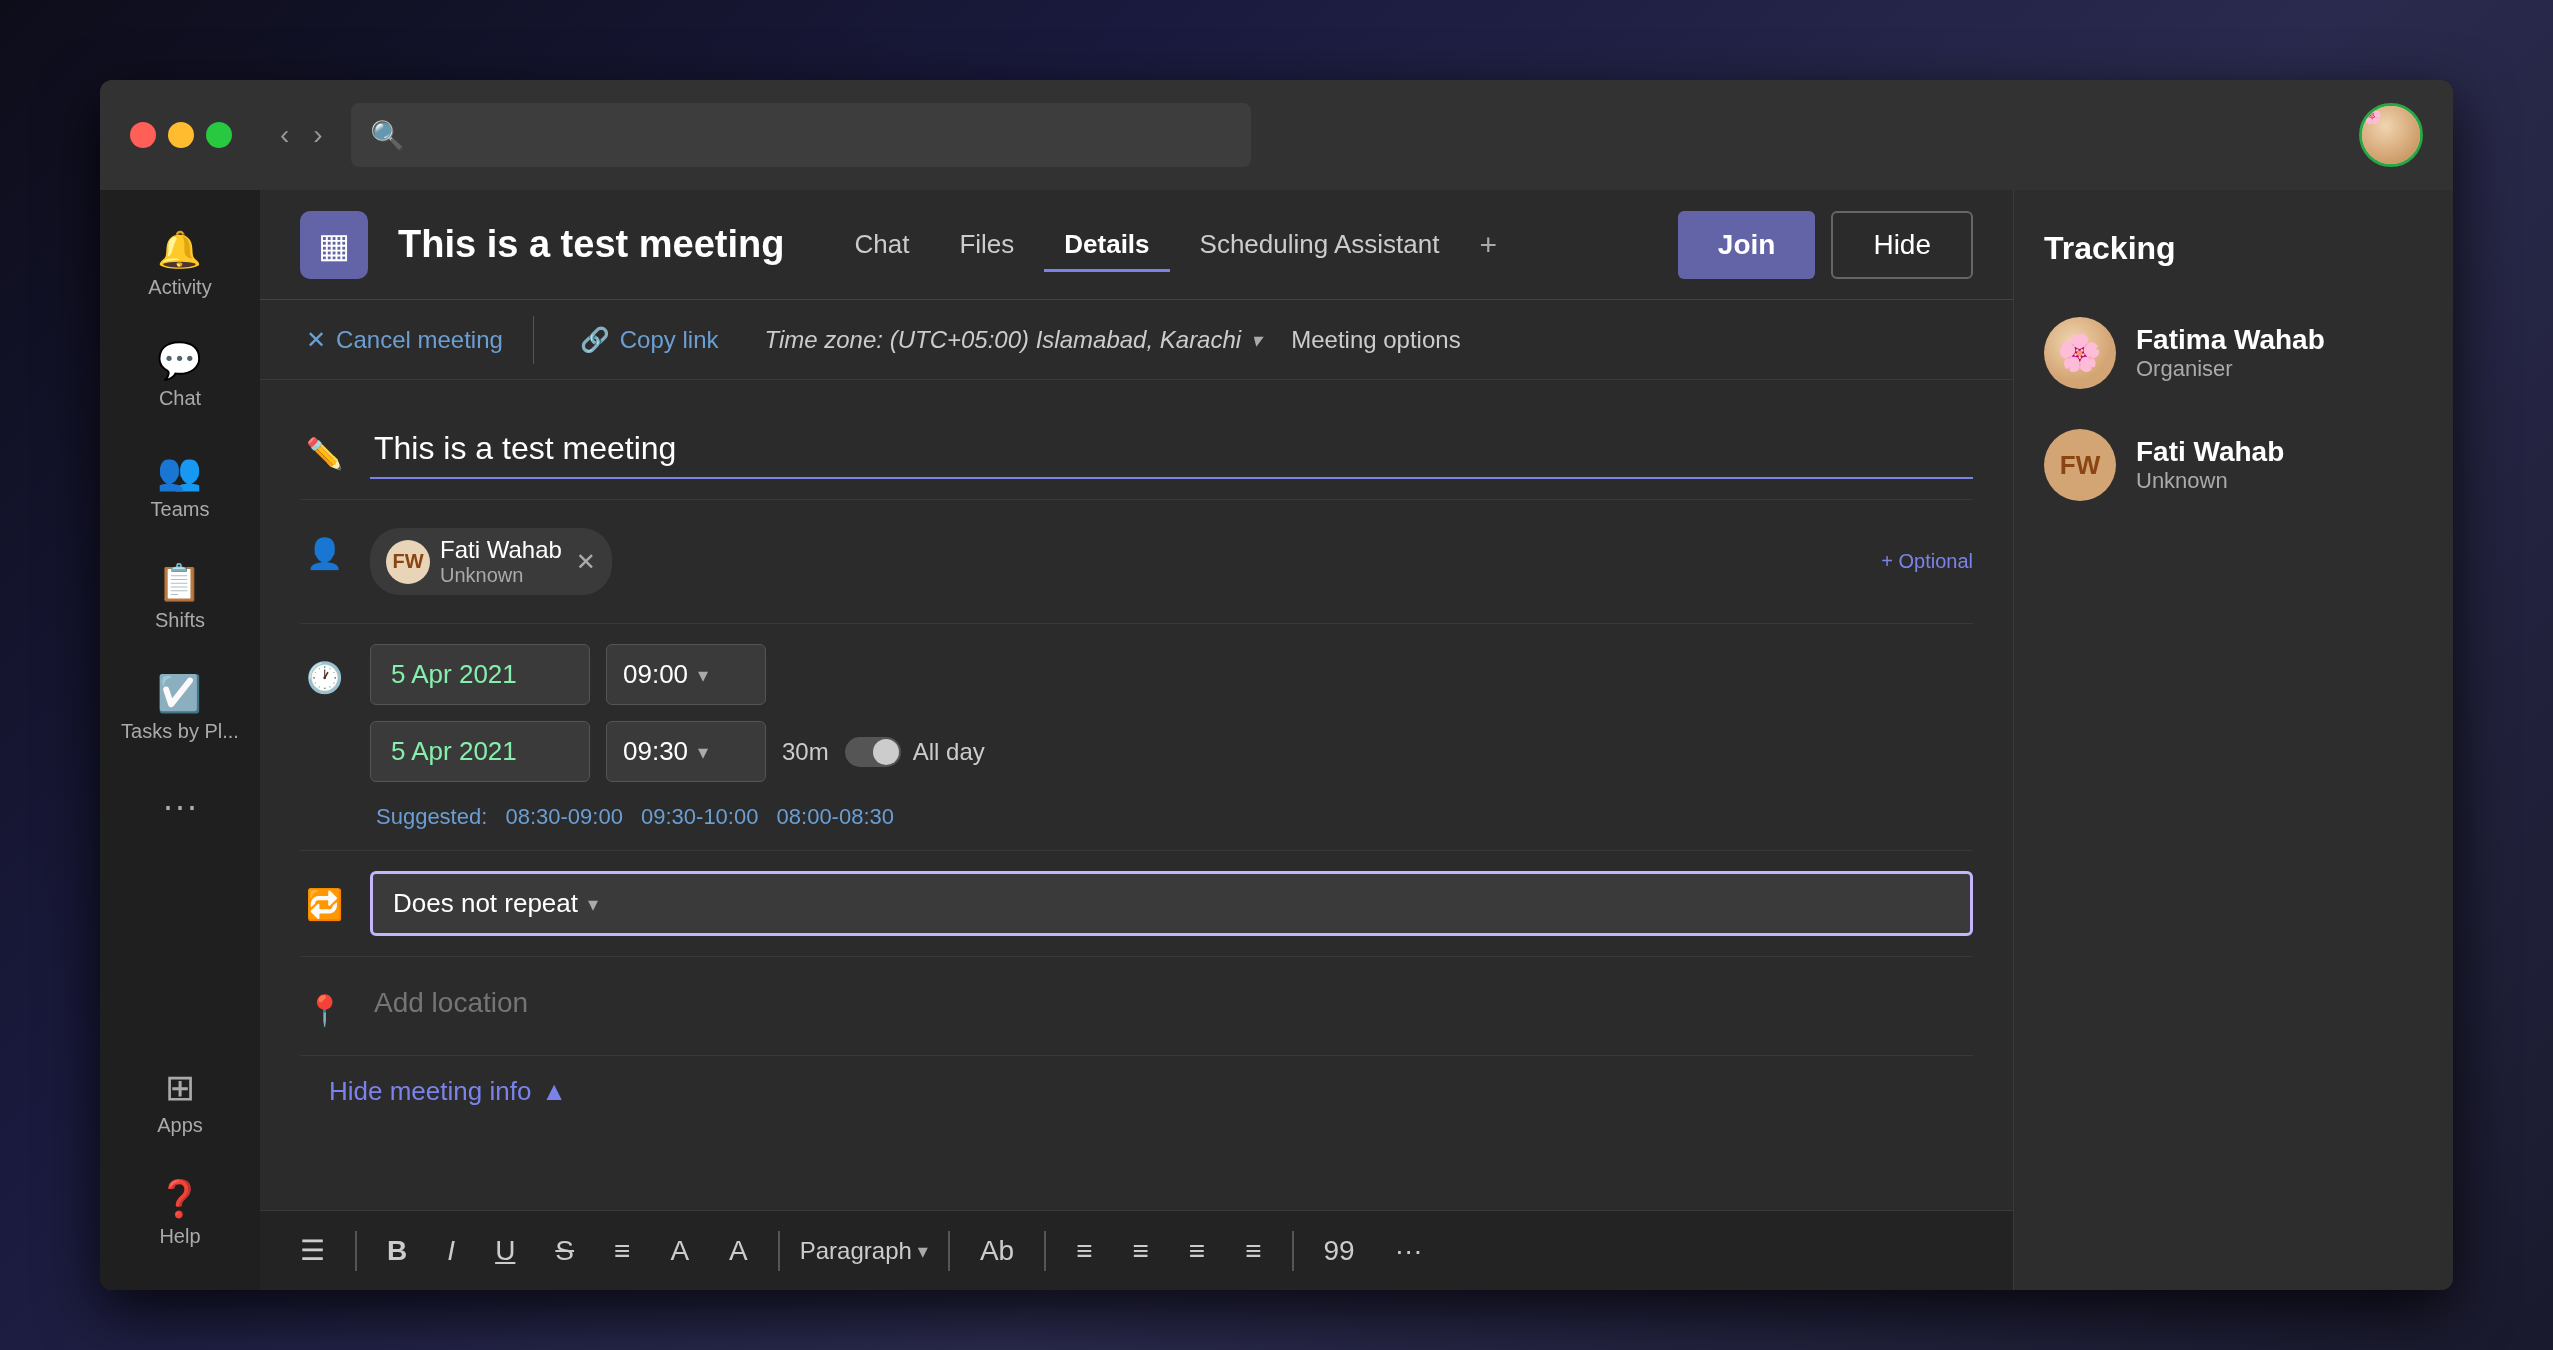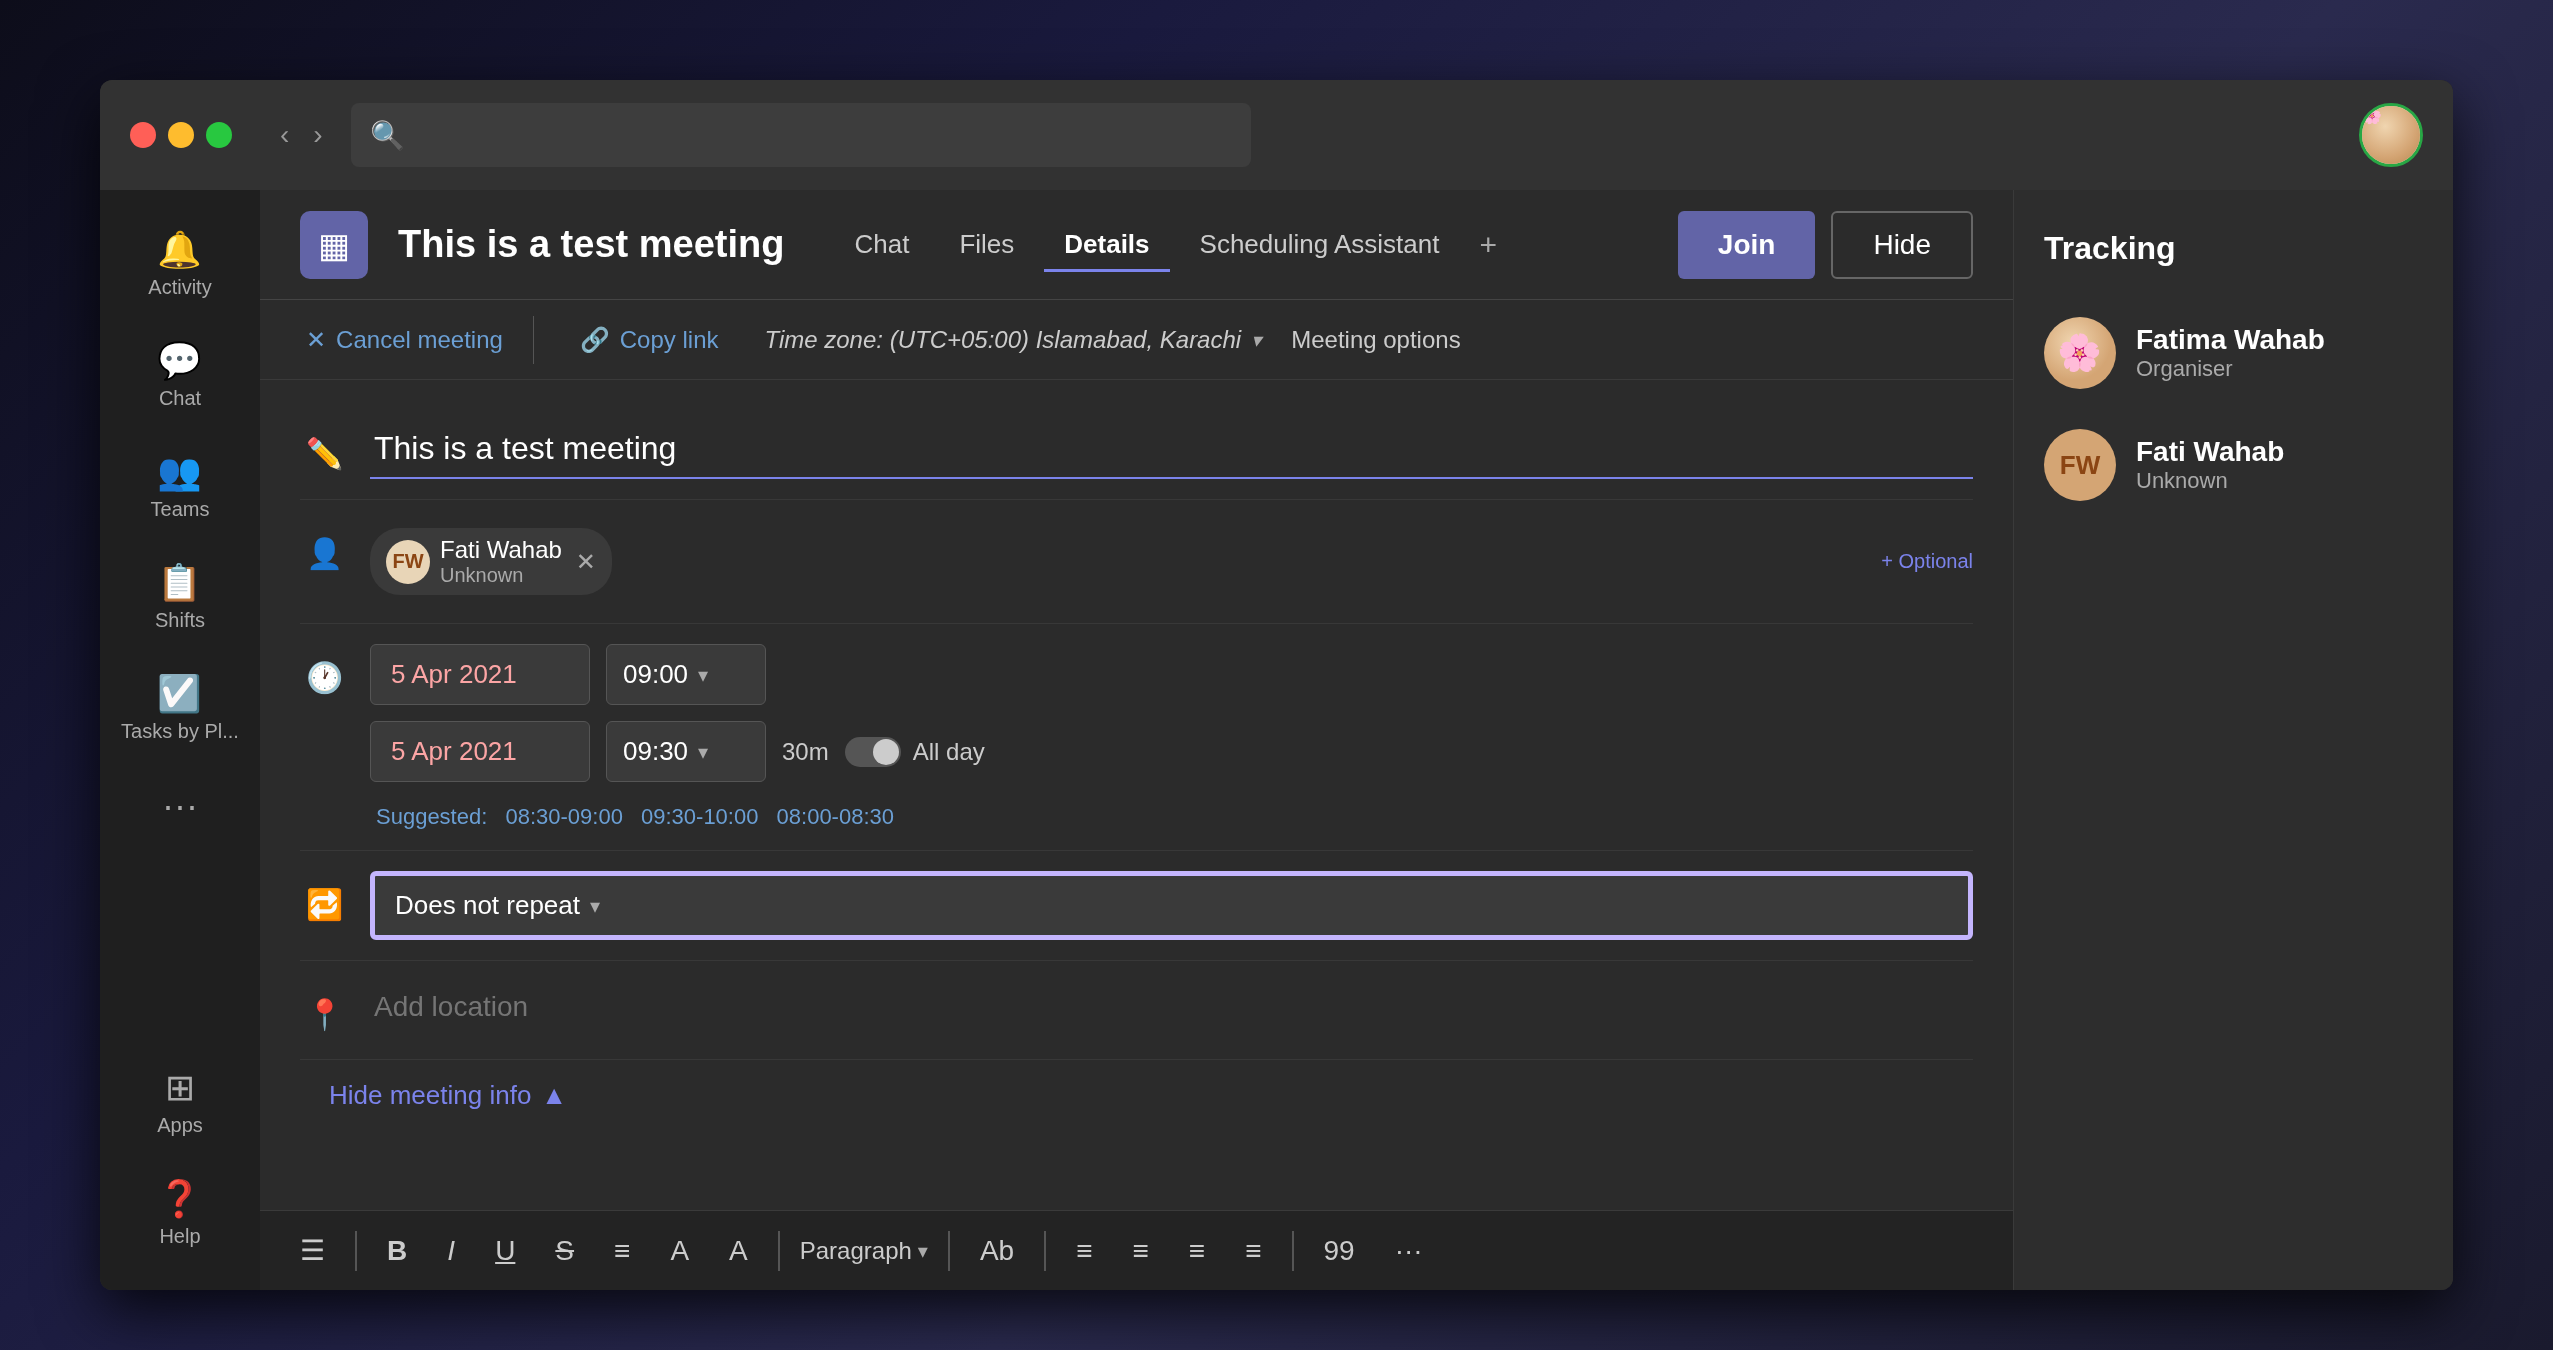--- a/index.html
+++ b/index.html
@@ -432,21 +432,21 @@
     .datetime-row {
       display: flex;
       align-items: center;
       gap: 16px;
     }
 
     .date-input {
       background: #3a3a3a;
       border: 1px solid #555;
       border-radius: 6px;
-      color: #fca5a5;
+      color: #86efac;
       font-size: 26px;
       padding: 14px 20px;
       cursor: pointer;
       min-width: 220px;
     }
 
     .time-select {
       background: #3a3a3a;
       border: 1px solid #555;
       border-radius: 6px;
@@ -501,21 +501,21 @@
 
     .suggested-times span {
       color: #6b9fd4;
       cursor: pointer;
       margin: 0 6px;
     }
 
     
     .repeat-select {
       background: #3a3a3a;
-      border: 5px solid #c4b5fd;
+      border: 3px solid #c4b5fd;
       border-radius: 6px;
       color: #fff;
       font-size: 26px;
       padding: 14px 20px;
       cursor: pointer;
       display: flex;
       align-items: center;
       gap: 10px;
     }
 

